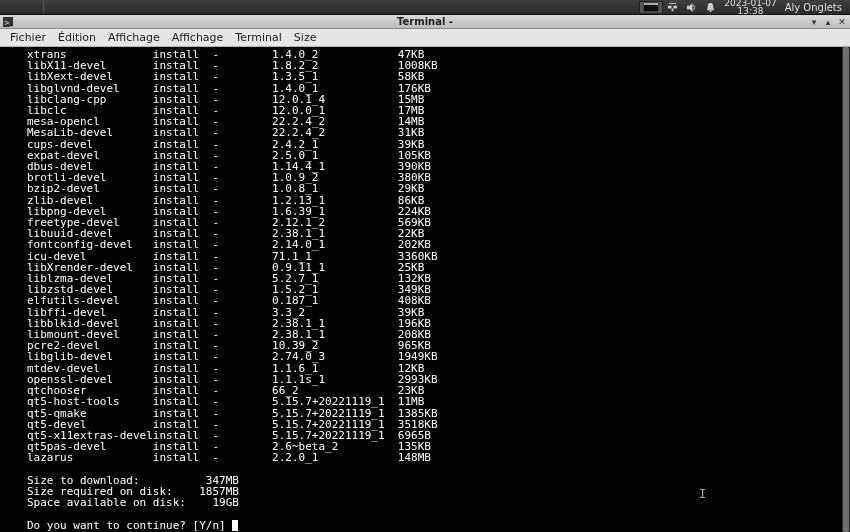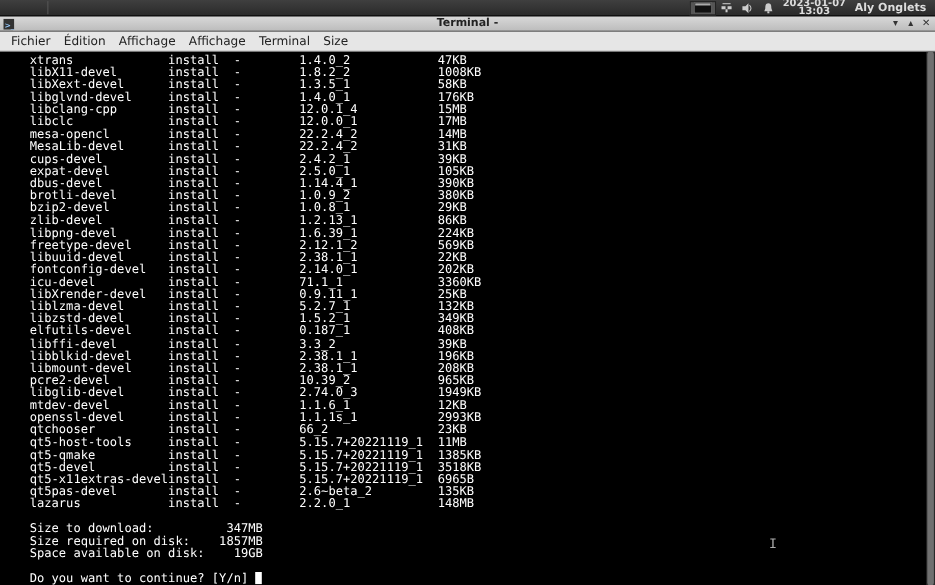--- a/index.html
+++ b/index.html
@@ -35,21 +35,21 @@
   .top-panel .btn svg { width: 10px; height: 10px; margin-right: 3px; fill:#ccc; }
   .top-panel .sep { width:1px; height:12px; background:#555; margin:0 2px; }
   .top-panel .spacer { flex: 1; }
   .top-panel .taskbtn {
     background: #555;
     border:1px solid #222;
     height:13px; width:24px;
     display:flex; align-items:center; justify-content:center;
     margin-right:4px;
   }
-  .top-panel .right-group { display:flex; align-items:center; gap:8px; padding-right:6px;font-weight:bold; }
+  .top-panel .right-group { display:flex; align-items:center; gap:8px; padding-right:6px; }
   .top-panel .right-group svg { width:11px; height:11px; fill:#ccc; }
   .top-panel .datetime { text-align:center; line-height:7px; font-size:9px; }
   .top-panel .datetime div { line-height:8px; }
 
   
   .win-title {
     height: 14px;
     width: 100%;
     background: linear-gradient(to bottom, #d8d8d8, #bcbcbc);
     border-bottom: 1px solid #8a8a8a;
@@ -173,21 +173,21 @@
     <svg viewBox="0 0 12 12">
         <polygon points="1,4 4,4 7,1 7,11 4,8 1,8"></polygon>
         <path d="M8 3 Q11 6 8 9" stroke="#ccc" fill="none" stroke-width="1"></path>
       </svg>
     <svg viewBox="0 0 12 12">
         <path d="M6 1 C3 1 3 4 3 6 L2 9 L10 9 L9 6 C9 4 9 1 6 1 Z"></path>
         <rect x="5" y="9" width="2" height="2"></rect>
       </svg>
     <div class="datetime">
       <div>2023-01-07</div>
-      <div>13:03</div>
+      <div>13:38</div>
     </div>
     <span>Aly Onglets</span>
   </div>
 </div>
 
 <div class="win-title">
   <svg class="left-icon" viewBox="0 0 10 10">
       <rect width="10" height="10" fill="#333"></rect>
       <text x="1" y="8" font-size="7" fill="#9cf">&gt;_</text>
     </svg>

